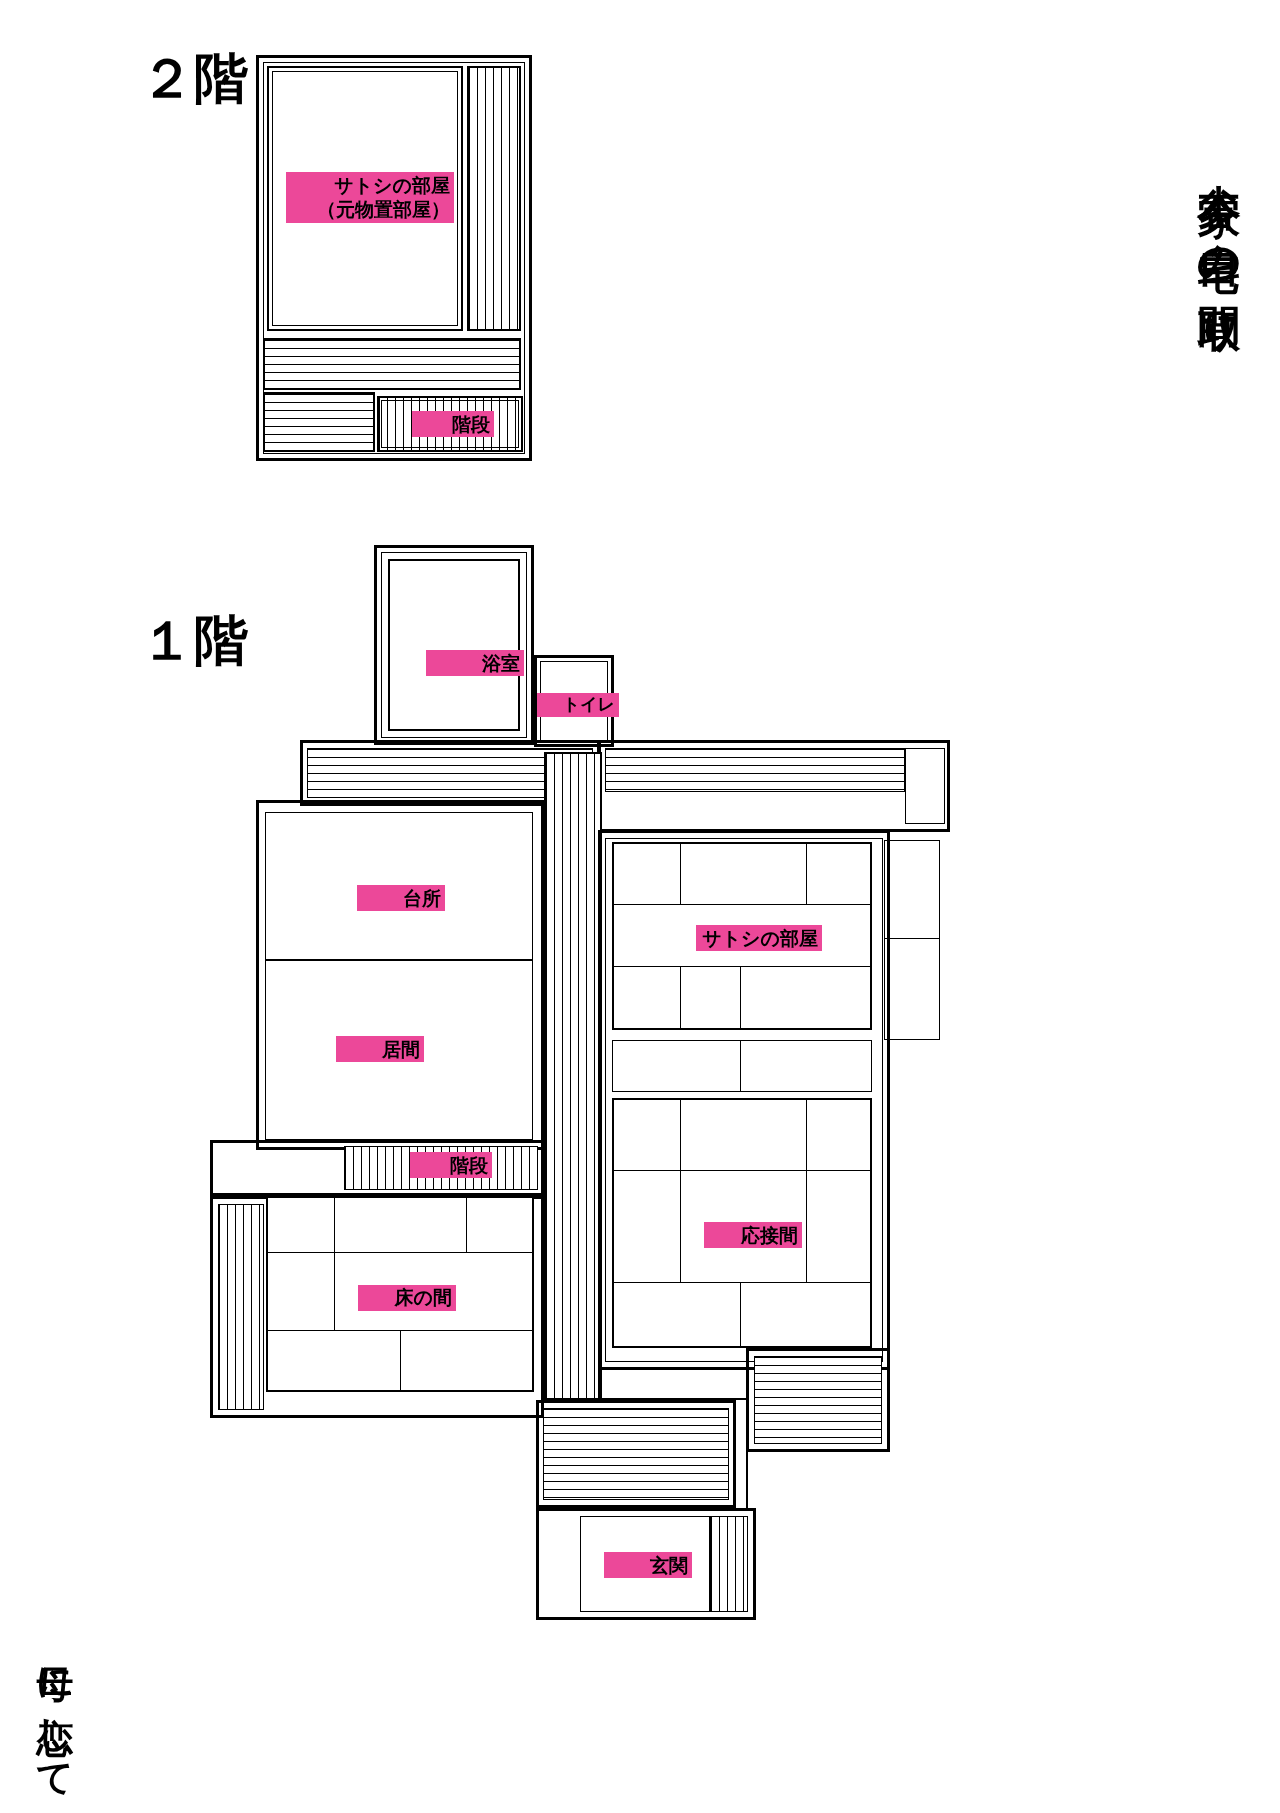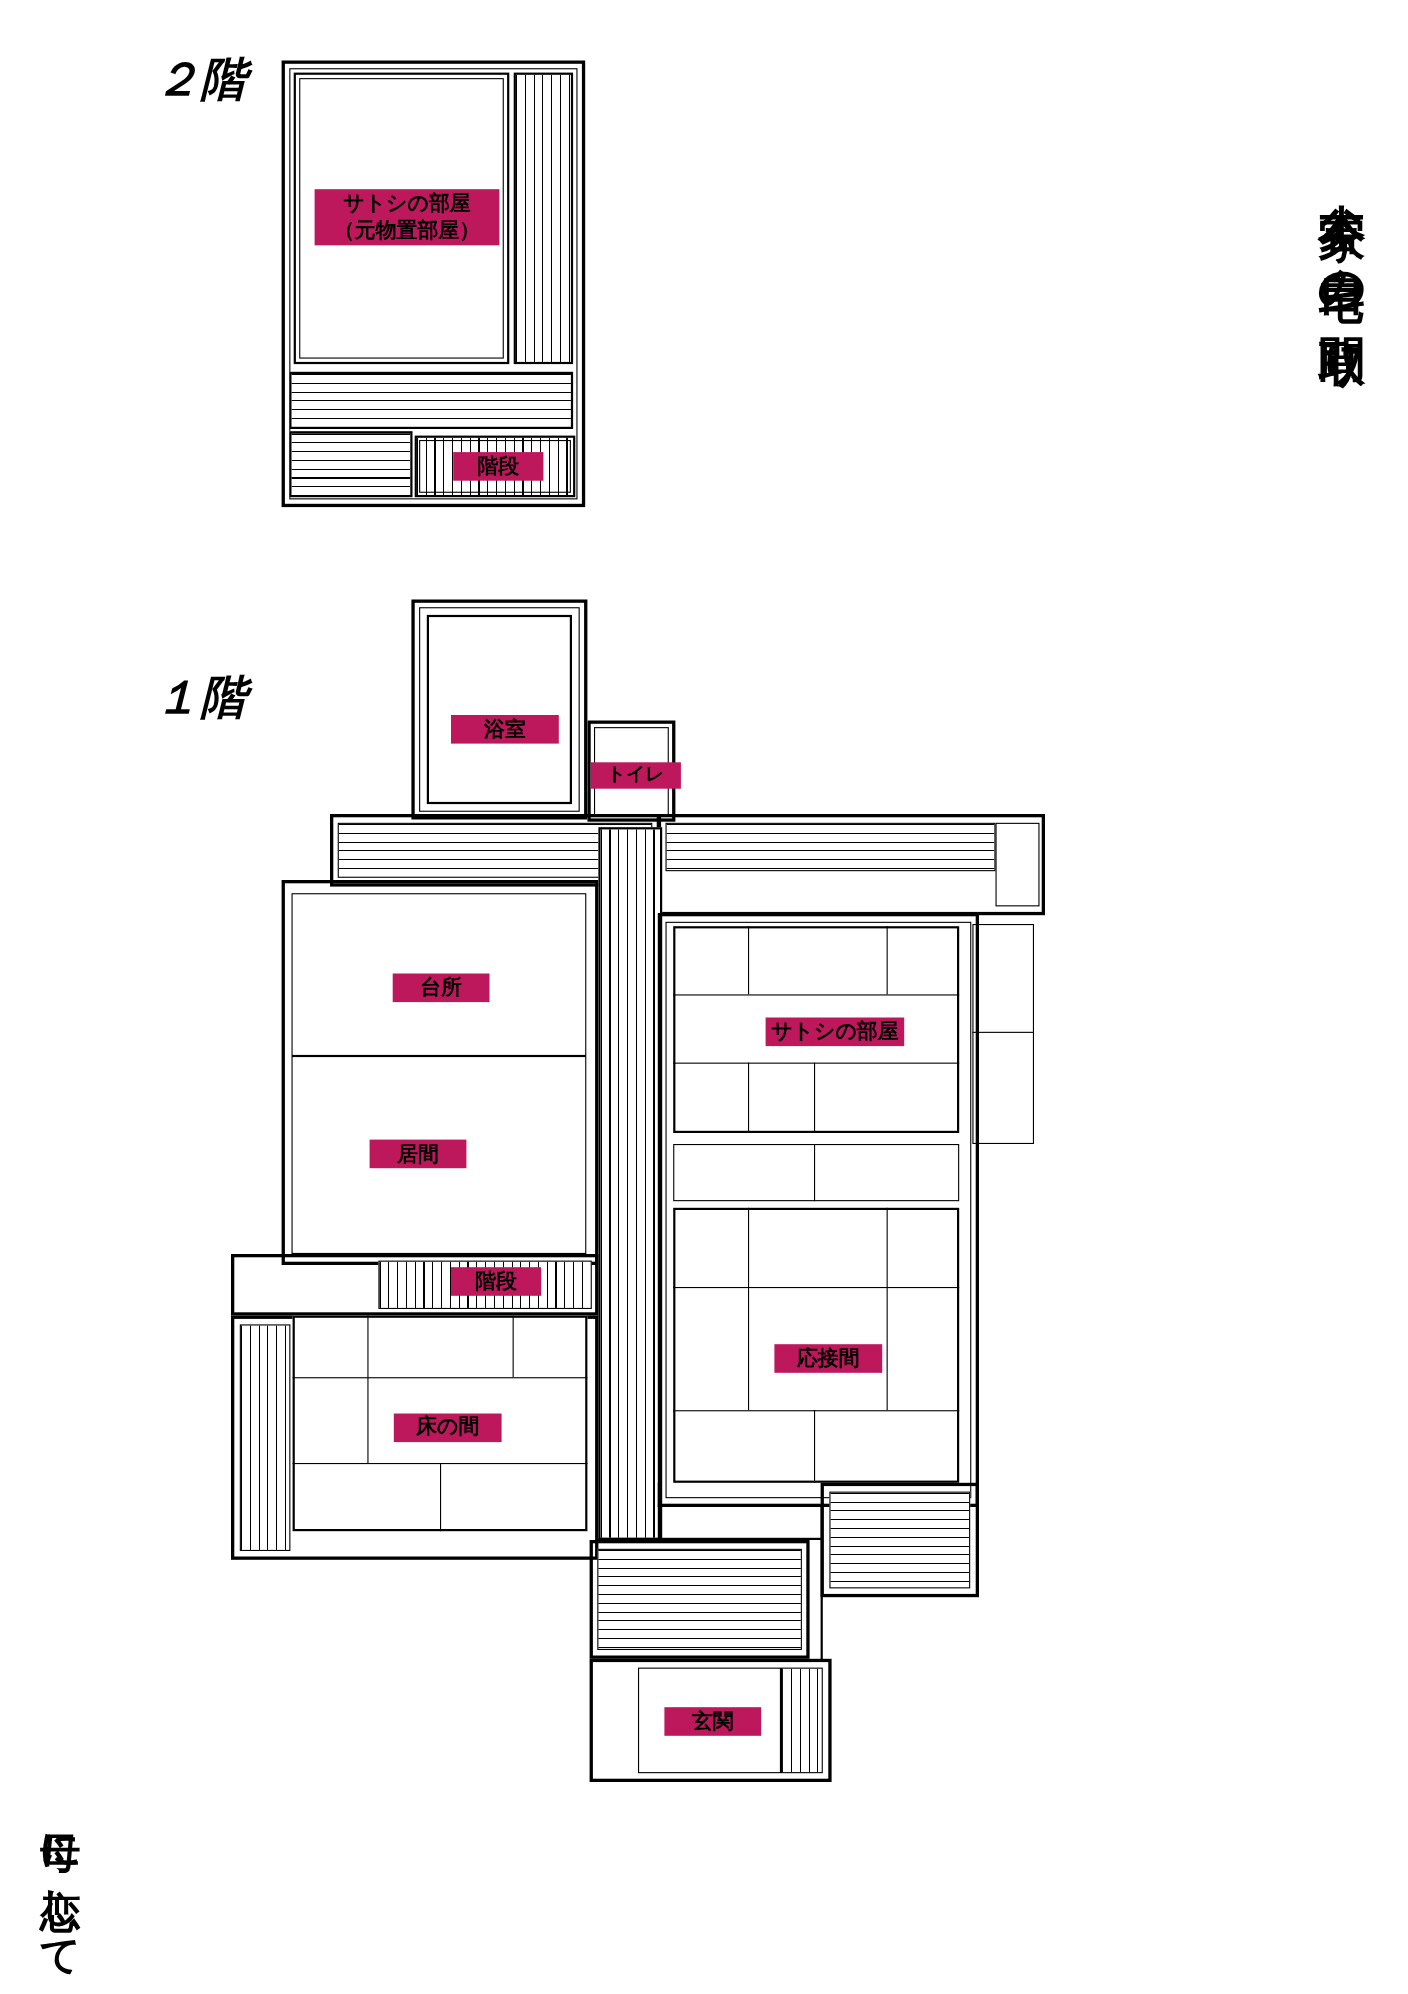--- a/index.html
+++ b/index.html
@@ -40,25 +40,24 @@
   #series-title {
     left: 34px;
     bottom: 30px;
     font-size: 37px;
   }
 
   
   .floor-label {
     position: absolute;
     font-weight: bold;
-    font-size: 42px;
+    font-size: 54px;
     line-height: 1.06;
     text-align: center;
     white-space: pre;
-    font-style: italic;
   }
   #floor-label-2f { left: 140px; top: 50px; }
   #floor-label-1f { left: 140px; top: 612px; }
 
   
   .box {
     position: absolute;
     box-sizing: border-box;
     border: 2px solid #000;
     background: #fff;
@@ -95,24 +94,24 @@
     position: absolute;
     background: #000;
     width: 2px;
   }
 
   
   .room-label {
     position: absolute;
     font-size: 19px;
     font-weight: bold;
-    text-align: center;
+    text-align: right;
     line-height: 1.28;
     white-space: pre;
-    background: #be185d;
+    background: #ec4899;
     padding: 1px 4px;
   }
   .room-label.small { font-size: 17px; }
 </style>
 </head>
 <body>
 
 <div class="page">
 
   <div class="vtitle" id="main-title">本谷家　自宅の間取り</div>
@@ -145,21 +144,21 @@
     <div class="room-label" style="left:412px; top:411px; width:74px;">階段</div>
   </div>
 
   <div class="floor-label" id="floor-label-1f">１階</div>
 
   <div>
 
     <div class="box thick" style="left:374px; top:545px; width:160px; height:200px;"></div>
     <div class="box thin" style="left:381px; top:552px; width:146px; height:186px;"></div>
     <div class="box" style="left:388px; top:559px; width:132px; height:172px;"></div>
-    <div class="room-label" style="left:410px; top:650px; width:90px;">浴室</div>
+    <div class="room-label" style="left:426px; top:650px; width:90px;">浴室</div>
 
     <div class="box thick" style="left:534px; top:655px; width:80px; height:92px;"></div>
     <div class="box thin" style="left:540px; top:661px; width:68px; height:80px;"></div>
     <div class="room-label small" style="left:537px; top:693px; width:74px;">トイレ</div>
 
     <div class="box thick nofill" style="left:300px; top:740px; width:300px; height:66px;"></div>
     <div class="hatch-h" style="left:307px; top:748px; width:286px; height:50px; border-width:1px;"></div>
 
     <div class="box thick nofill" style="left:598px; top:740px; width:352px; height:92px;"></div>
     <div class="hatch-h" style="left:605px; top:748px; width:300px; height:44px; border-width:1px;"></div>

